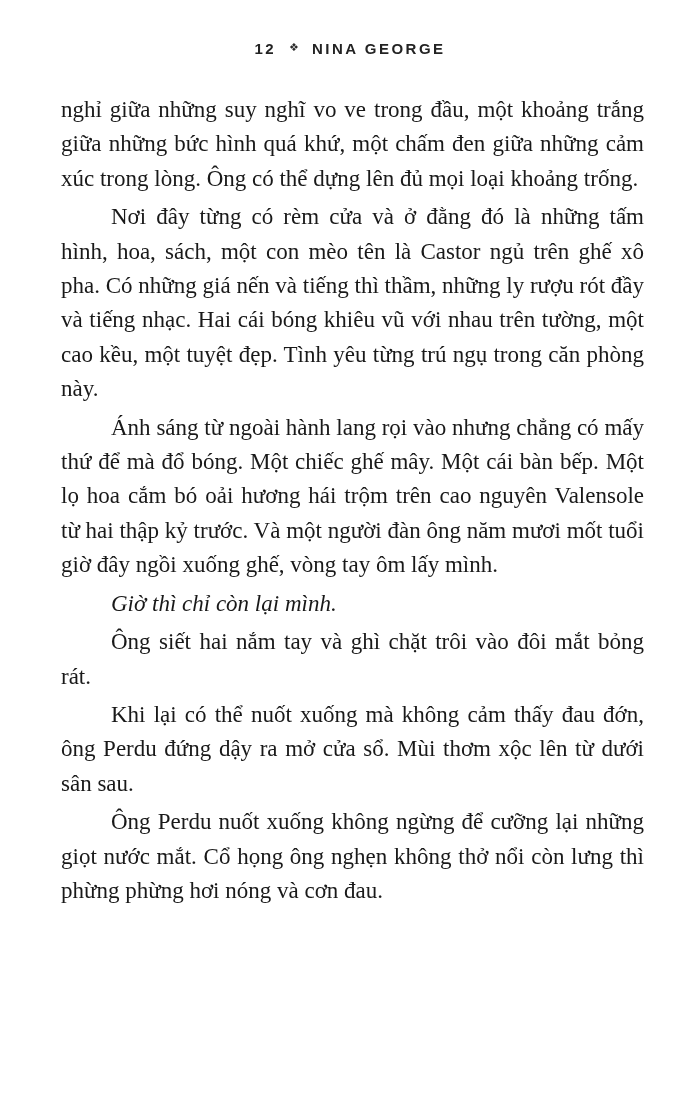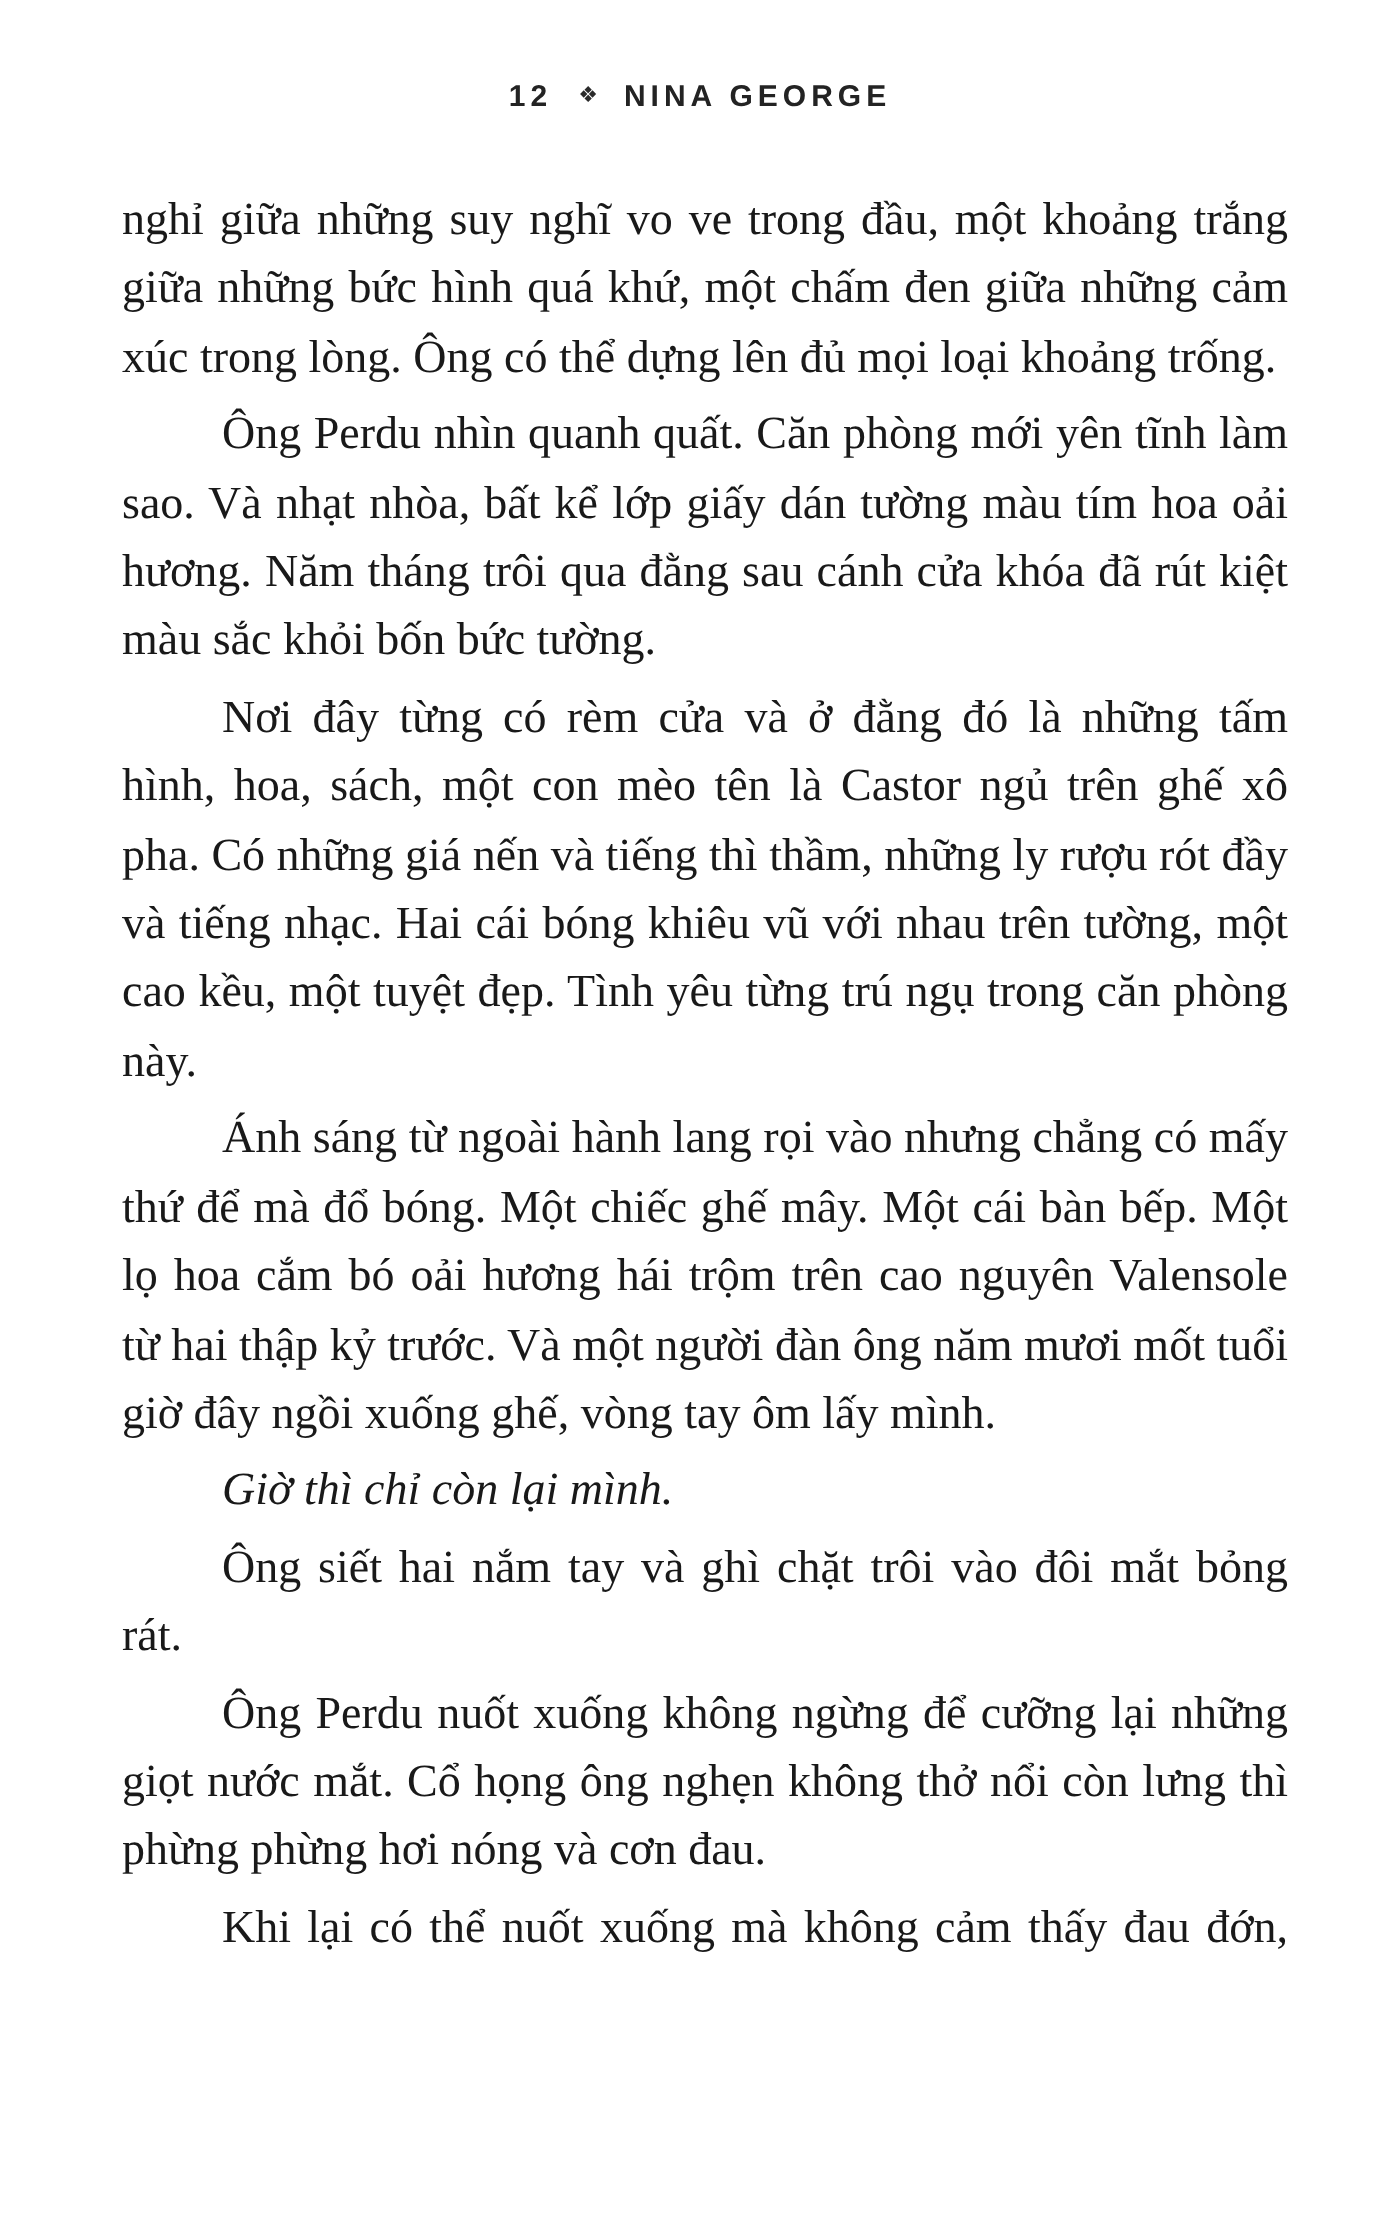--- a/index.html
+++ b/index.html
@@ -102,27 +102,26 @@
 <div class="page">
 
   <header class="running-header">
     <span>12</span>
     <span class="ornament">❖</span>
     <span>NINA GEORGE</span>
   </header>
 
   <main class="body-text">
     <p class="no-indent">nghỉ giữa những suy nghĩ vo ve trong đầu, một khoảng trắng giữa những bức hình quá khứ, một chấm đen giữa những cảm xúc trong lòng. Ông có thể dựng lên đủ mọi loại khoảng trống.</p>
-    <p>Ông Perdu nhìn quanh quất. Căn phòng mới yên tĩnh làm sao. Và nhạt nhòa, bất kể lớp giấy dán tường màu tím hoa oải hương. Năm tháng trôi qua đằng sau cánh cửa khóa đã rút kiệt màu sắc khỏi bốn bức tường.</p>
     <p>Nơi đây từng có rèm cửa và ở đằng đó là những tấm hình, hoa, sách, một con mèo tên là Castor ngủ trên ghế xô pha. Có những giá nến và tiếng thì thầm, những ly rượu rót đầy và tiếng nhạc. Hai cái bóng khiêu vũ với nhau trên tường, một cao kều, một tuyệt đẹp. Tình yêu từng trú ngụ trong căn phòng này.</p>
     <p>Ánh sáng từ ngoài hành lang rọi vào nhưng chẳng có mấy thứ để mà đổ bóng. Một chiếc ghế mây. Một cái bàn bếp. Một lọ hoa cắm bó oải hương hái trộm trên cao nguyên Valensole từ hai thập kỷ trước. Và một người đàn ông năm mươi mốt tuổi giờ đây ngồi xuống ghế, vòng tay ôm lấy mình.</p>
     <p class="italic">Giờ thì chỉ còn lại mình.</p>
     <p>Ông siết hai nắm tay và ghì chặt trôi vào đôi mắt bỏng rát.</p>
+    <p>Khi lại có thể nuốt xuống mà không cảm thấy đau đớn, ông Perdu đứng dậy ra mở cửa sổ. Mùi thơm xộc lên từ dưới sân sau.</p>
     <p>Ông Perdu nuốt xuống không ngừng để cưỡng lại những giọt nước mắt. Cổ họng ông nghẹn không thở nổi còn lưng thì phừng phừng hơi nóng và cơn đau.</p>
-    <p>Khi lại có thể nuốt xuống mà không cảm thấy đau đớn, ông Perdu đứng dậy ra mở cửa sổ. Mùi thơm xộc lên từ dưới sân sau.</p>
   </main>
 
   <div class="watermark">
     <svg class="wm-logo" width="72" height="78" viewBox="0 0 72 78" fill="none" xmlns="http://www.w3.org/2000/svg">
       <polygon points="36,3 67,21 67,57 36,75 5,57 5,21" fill="#ffffff" stroke="#e9e6e1" stroke-width="3" stroke-linejoin="round"></polygon>
       <g transform="rotate(-38 36 39)">
         <path d="M26 52 L26 26 L30 26 L42 44 L42 26 L46 26 L46 52 L42 52 L30 34 L30 52 Z" fill="#ffffff" stroke="#e9e6e1" stroke-width="2" stroke-linejoin="round"></path>
       </g>
     </svg>
     <span class="wm-text">

